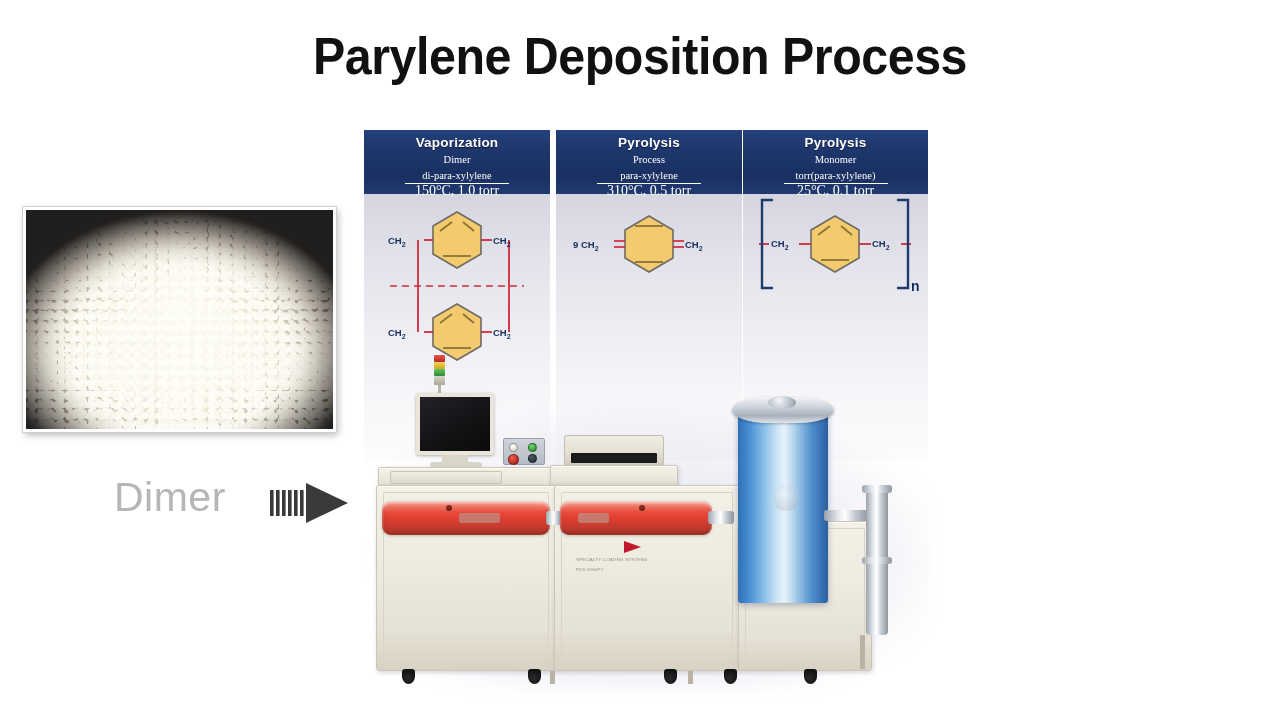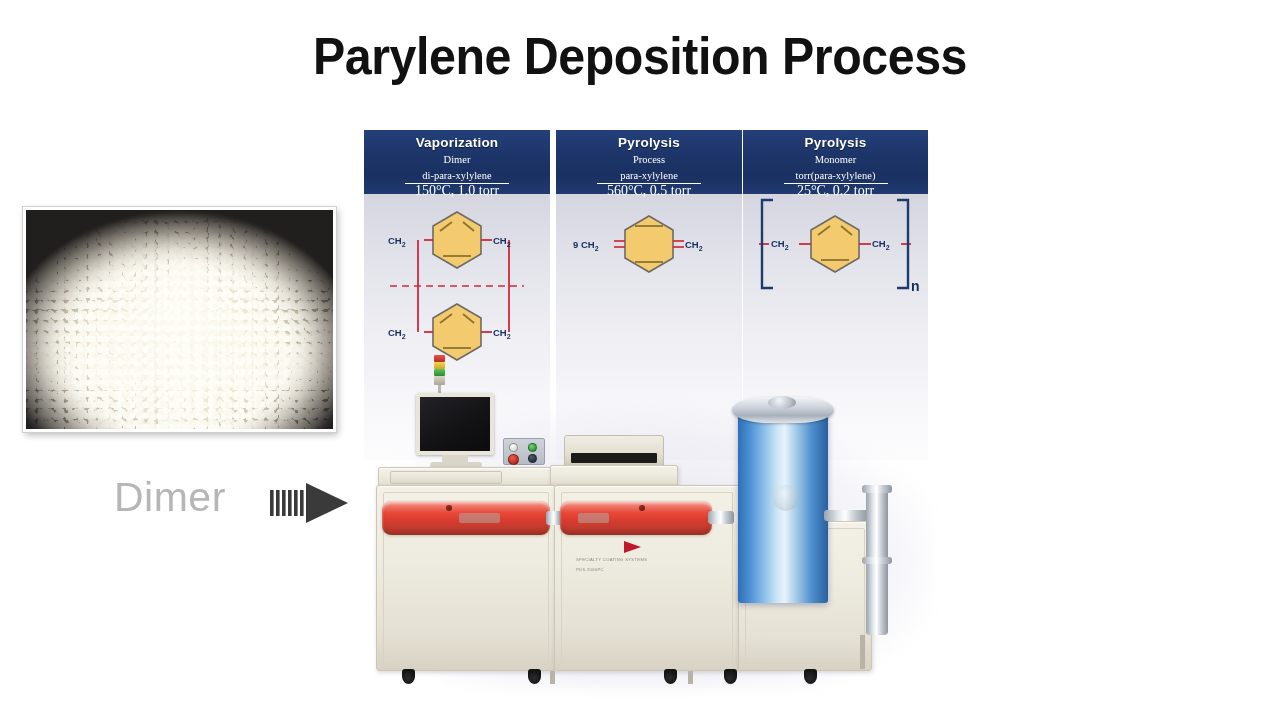--- a/index.html
+++ b/index.html
@@ -341,21 +341,21 @@
           <div class="bond-label" style="left:24px; top:133px;"><span>CH</span><sub>2</sub></div>
           <div class="bond-label" style="left:129px; top:133px;"><span>CH</span><sub>2</sub></div>
         </div>
       </div>
 
       <div class="panel p2">
         <div class="panel-head">
           <div class="ptitle">Pyrolysis</div>
           <div class="psub">Process</div>
           <div class="psub">para-xylylene</div>
-          <div class="pcond">560°C, 0.5 torr</div>
+          <div class="pcond">310°C, 0.5 torr</div>
         </div>
         <div class="panel-body">
           <svg width="186" height="266" viewBox="0 0 186 266">
             <g>
               <polygon points="93,22 117,36 117,64 93,78 69,64 69,36" fill="#f3ca6e" stroke="#6e6a64" stroke-width="1.6"></polygon>
               <line x1="79" y1="32" x2="107" y2="32" stroke="#8a7434" stroke-width="1.8"></line>
               <line x1="79" y1="68" x2="107" y2="68" stroke="#8a7434" stroke-width="1.8"></line>
             </g>
             <g stroke="#d02a3a" stroke-width="1.7">
               <line x1="58" y1="47" x2="69" y2="47"></line>
@@ -367,21 +367,21 @@
           <div class="bond-label" style="left:17px; top:45px;"><span>9 CH</span><sub>2</sub></div>
           <div class="bond-label" style="left:129px; top:45px;"><span>CH</span><sub>2</sub></div>
         </div>
       </div>
 
       <div class="panel p3">
         <div class="panel-head">
           <div class="ptitle">Pyrolysis</div>
           <div class="psub">Monomer</div>
           <div class="psub">torr(para-xylylene)</div>
-          <div class="pcond">25°C, 0.2 torr</div>
+          <div class="pcond">25°C, 0.1 torr</div>
         </div>
         <div class="panel-body">
           <svg width="185" height="266" viewBox="0 0 185 266">
             <g>
               <polygon points="92,22 116,36 116,64 92,78 68,64 68,36" fill="#f3ca6e" stroke="#6e6a64" stroke-width="1.6"></polygon>
               <line x1="75" y1="41" x2="87" y2="32" stroke="#8a7434" stroke-width="1.8"></line>
               <line x1="109" y1="41" x2="98" y2="32" stroke="#8a7434" stroke-width="1.8"></line>
               <line x1="78" y1="66" x2="106" y2="66" stroke="#8a7434" stroke-width="1.8"></line>
             </g>
             <g stroke="#d02a3a" stroke-width="1.8">

